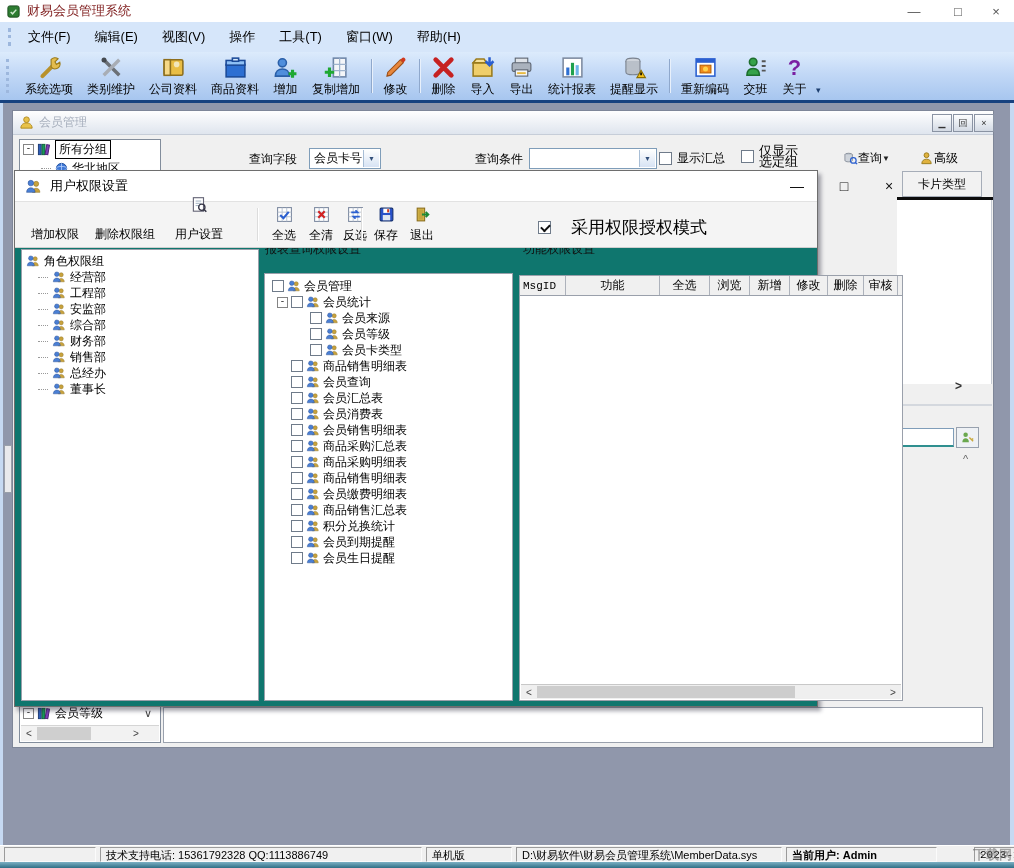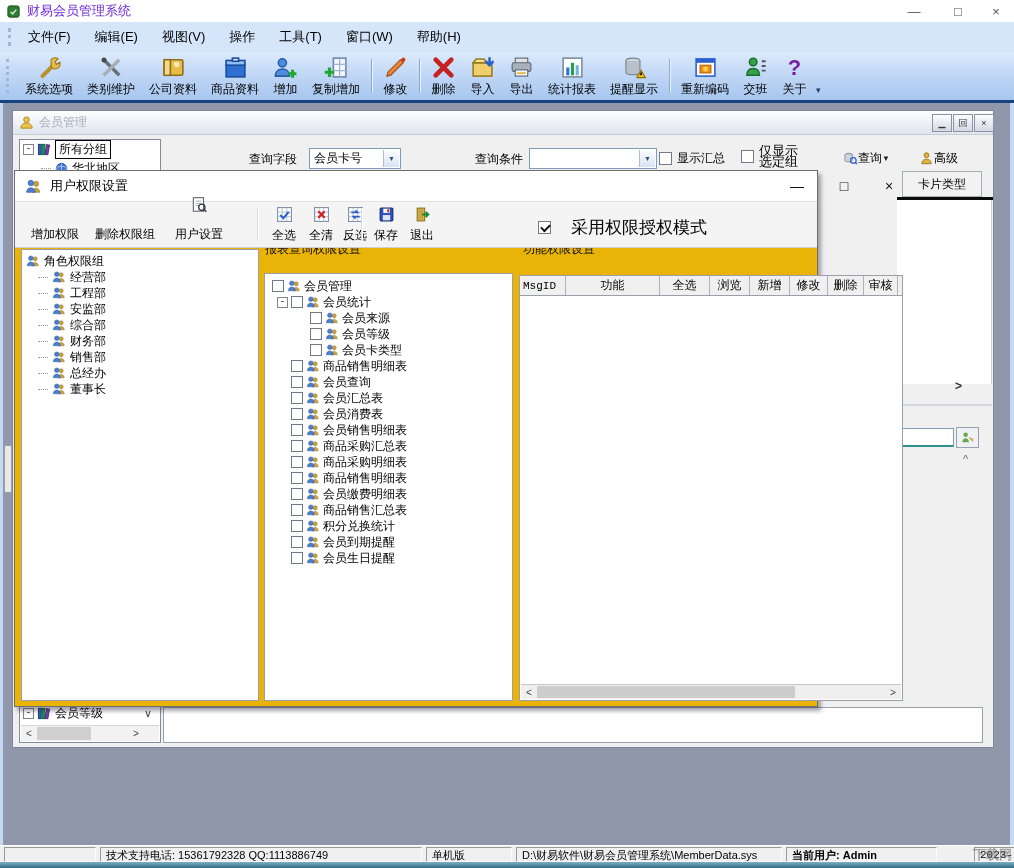--- a/index.html
+++ b/index.html
@@ -4,21 +4,21 @@
 <style>
 *{box-sizing:border-box;margin:0;padding:0}
 html,body{width:1014px;height:868px}
 .app{position:relative;width:1014px;height:868px;background:#fff;overflow:hidden;
   font-family:"Liberation Sans","DejaVu Sans",sans-serif;font-size:12px;color:#000}
 .ico svg{display:block}
 
 
 .titlebar{position:absolute;top:0;left:0;right:0;height:22px;background:#fff;display:flex;align-items:center;padding-left:6px}
 .titlebar .ico svg{width:15px;height:15px}
-.app-title{color:#6d28d9;font-size:13px;margin-left:6px}
+.app-title{color:#7f1d1d;font-size:13px;margin-left:6px}
 .win-ctrl{position:absolute;top:0;width:32px;height:22px;display:flex;align-items:center;justify-content:center;color:#555;font-size:13px}
 #win-min{right:84px}#win-max{right:40px}#win-close{right:2px}
 
 
 .menubar{position:absolute;top:22px;left:0;right:0;height:30px;background:#d6e6fa;display:flex;align-items:center;padding-left:6px}
 .grip{width:4px;align-self:stretch;margin:6px 8px 6px 2px;border-left:3px dotted #9db7dd}
 .menu-item{padding:3px 8px;font-size:13px;margin-right:8px}
 
 
 .toolbar{position:absolute;top:52px;left:0;right:0;height:51px;display:flex;align-items:stretch;padding:1px 0 1px 4px;
@@ -57,21 +57,21 @@
 .tree-hscroll{position:absolute;left:1px;right:1px;bottom:1px;height:16px;background:#f2f2f2;border-top:1px solid #d5d5d5}
 .scr-btn{position:absolute;top:1px;width:14px;height:13px;display:flex;align-items:center;justify-content:center;font-size:10px;color:#444}
 .tree-hscroll .left{left:1px}.tree-hscroll .right{right:16px}
 .tree-thumb{position:absolute;left:16px;top:1px;width:54px;height:13px;background:#cfcfcf}
 
 
 .q-label{position:absolute;font-size:12px}
 #q-field-label{left:236px;top:40px}
 #q-cond-label{left:462px;top:40px}
 .combo{position:absolute;height:21px;background:#fff;border:1px solid #7f9db9;display:flex;align-items:center;padding-left:4px;font-size:12px}
-#combo-field{left:296px;top:37px;width:92px}
+#combo-field{left:296px;top:37px;width:72px}
 #combo-cond{left:516px;top:37px;width:128px}
 .combo-arrow{position:absolute;right:1px;top:1px;bottom:1px;width:16px;background:linear-gradient(#fdfefe,#d7e3f4);border-left:1px solid #a8bed6;display:flex;align-items:center;justify-content:center;font-size:7px;color:#33507a}
 .q-check{position:absolute;display:flex;align-items:center;gap:5px}
 #cb-total{left:646px;top:39px}
 #cb-selected{left:728px;top:34px;font-size:13px;line-height:11px}
 .cb{width:13px;height:13px;border:1px solid #6f7b8a;background:#fff;position:relative;flex:none}
 .cb.checked::after{content:'';position:absolute;left:2px;top:2px;width:7px;height:4px;border-left:2px solid #111;border-bottom:2px solid #111;transform:rotate(-45deg)}
 .q-btn{position:absolute;height:24px;display:flex;align-items:center;padding:0 4px;font-size:12px}
 .q-btn .ico svg{width:15px;height:15px}
 #btn-search{left:826px;top:35px}
@@ -84,21 +84,21 @@
 .grid-col{position:absolute;left:884px;top:89px;width:95px;height:184px;background:#fff;border-right:1px solid #c6cbd4}
 .strip-arrow{position:absolute;left:942px;top:268px;color:#333;font-weight:bold}
 .strip-div{position:absolute;left:884px;top:293px;width:95px;height:2px;background:#d4d8de}
 .strip-input{position:absolute;left:883px;top:317px;width:58px;height:19px;background:#fff;border:1px solid #7f9db9;border-bottom:2px solid #2f8f8f}
 .strip-btn{position:absolute;left:943px;top:316px;width:23px;height:21px;border:1px solid #98a1ae;background:#eef1f5;display:flex;align-items:center;justify-content:center}
 .strip-btn .ico svg{width:15px;height:15px}
 .strip-caret{position:absolute;left:950px;top:342px;color:#666;font-size:11px}
 .grid-bottom{position:absolute;left:150px;top:596px;width:820px;height:36px;background:#fff;border:1px solid #9aa1ad}
 
 
-.dialog{position:absolute;left:14px;top:67px;width:804px;height:537px;background:#eab308;border:1px solid #6e6e6e;box-shadow:3px 4px 4px rgba(30,30,50,.4);z-index:10}
+.dialog{position:absolute;left:14px;top:67px;width:804px;height:537px;background:#0f766e;border:1px solid #6e6e6e;box-shadow:3px 4px 4px rgba(30,30,50,.4);z-index:10}
 .dlg-title{position:relative;height:30px;display:flex;align-items:center;padding-left:10px;gap:8px;font-size:13px;background:#fff}
 .dlg-title .ico svg{width:17px;height:17px}
 .dlg-ctrl{position:absolute;top:2px;width:28px;height:26px;display:flex;align-items:center;justify-content:center;font-size:14px;color:#111}
 #dlg-min{left:768px}#dlg-max{left:815px}#dlg-close{left:860px}
 .dlg-toolbar{position:absolute;top:30px;left:0;right:0;height:47px;background:#f4f4f4;border-top:1px solid #e2e2e2;border-bottom:1px solid #cfcfcf;z-index:2}
 .dlg-tbtn{position:absolute;bottom:4px;font-size:12px;white-space:nowrap}
 #tb-add{left:16px}#tb-del{left:80px}
 #tb-user{left:160px;bottom:4px;display:flex;flex-direction:column;align-items:center;gap:12px}
 #tb-user .ico svg{width:18px;height:18px}
 .dlg-sep{position:absolute;top:6px;bottom:6px;width:1px;background:#dcdcdc;box-shadow:1px 0 0 #fff}

